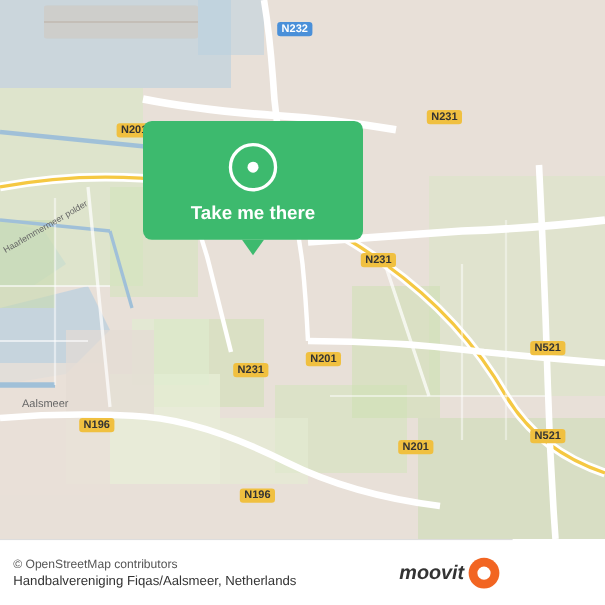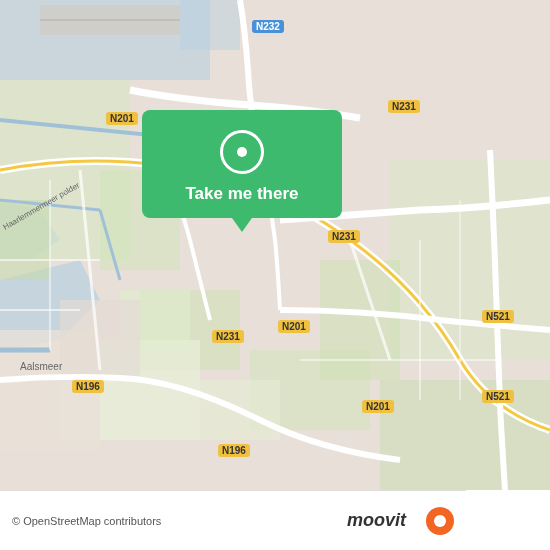--- a/index.html
+++ b/index.html
@@ -27,21 +27,21 @@
       border-top: 1px solid #ddd;
       display: flex;
       align-items: center;
       justify-content: space-between;
       padding: 0 12px;
     }
 
     #moovit-logo {
       display: flex;
       align-items: center;
-      gap: 20px;
+      gap: 4px;
     }
 
     .moovit-text {
       font-size: 18px;
       font-weight: bold;
       color: #333;
       font-style: italic;
     }
 
     .moovit-dot {
@@ -70,21 +70,20 @@
       width: 200px;
       background: #3dba6e;
       border-radius: 8px;
       overflow: visible;
       display: flex;
       flex-direction: column;
       align-items: center;
       padding: 20px 16px 14px;
       z-index: 10;
       cursor: pointer;
-      margin-left: 12px;
     }
 
     #popup::after {
       content: '';
       position: absolute;
       bottom: -14px;
       left: 50%;
       transform: translateX(-50%);
       border-left: 10px solid transparent;
       border-right: 10px solid transparent;
@@ -230,18 +229,19 @@
       <div class="pin-inner"></div>
     </div>
     <span class="popup-label">Take me there</span>
   </div>
 
 </div>
 
 <div id="bottom-bar">
   <div style="display:flex;flex-direction:column;gap:2px;">
     <span style="font-size:11px;color:#555;">© OpenStreetMap contributors</span>
+    <span style="font-size:12px;color:#333;font-weight:500;">Handbalvereniging Fiqas/Aalsmeer, Netherlands</span>
   </div>
   <div id="moovit-logo">
     <span class="moovit-text">moovit</span>
     <div class="moovit-dot"></div>
   </div>
 </div>
 
 </body></html>

